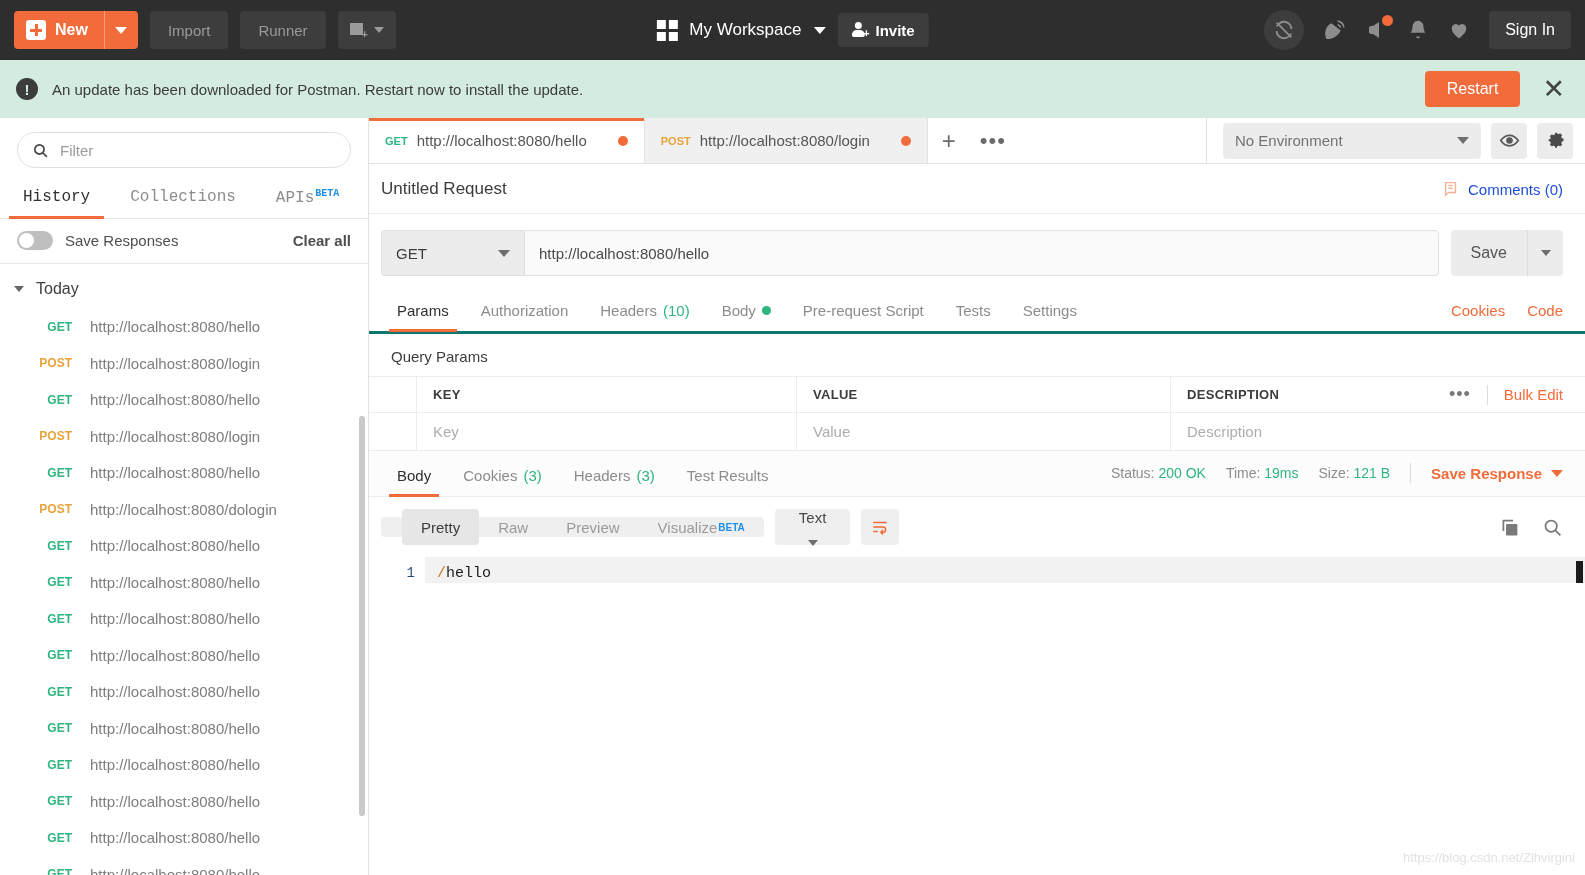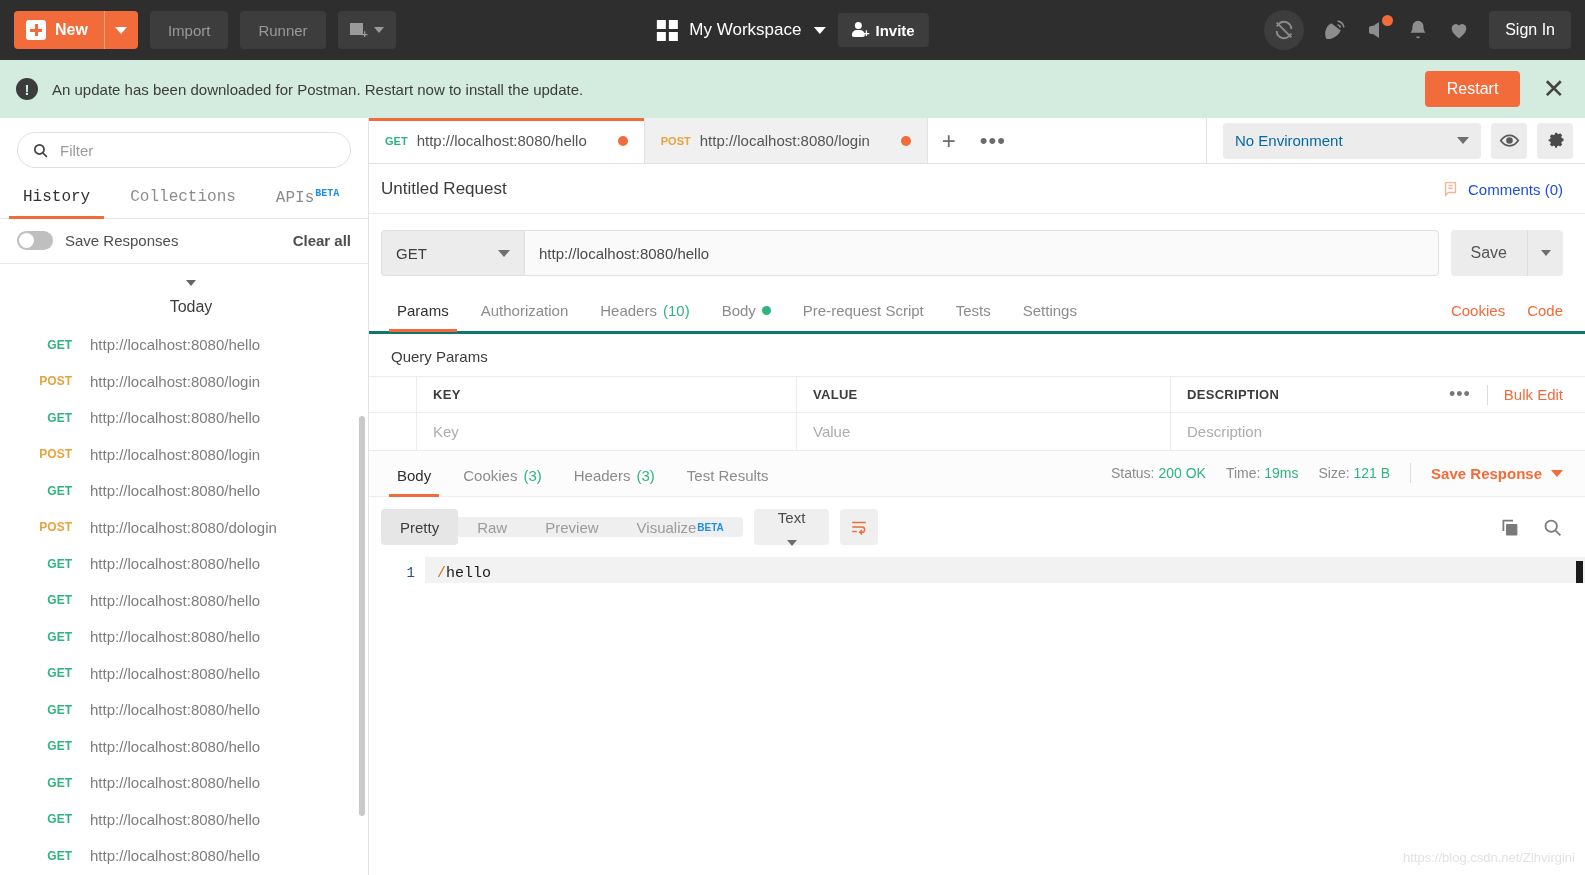--- a/index.html
+++ b/index.html
@@ -143,21 +143,21 @@
     border-bottom: 1px solid #e9e9e9;
   }
   .toggle {
     width: 36px; height: 19px; border-radius: 10px; background: #bfbfbf;
     position: relative; flex: none; cursor: pointer;
   }
   .toggle .knob { position: absolute; left: 2px; top: 2px; width: 15px; height: 15px; border-radius: 50%; background: #fff; }
   .save-label { margin-left: 12px; font-size: 15px; color: #4e4e4e; }
   .clear-all { margin-left: auto; font-size: 15px; color: #4e4e4e; font-weight: bold; cursor: pointer;}
   .history-scroll { flex: 1; overflow: hidden; position: relative; padding-top: 12px;}
-  .today-row { display: flex; align-items: center; gap: 12px; padding: 4px 0 10px 14px; flex-direction: column; }
+  .today-row { display: flex; align-items: center; gap: 12px; padding: 4px 0 10px 14px; }
   .tri-right-down { width: 0; height: 0; border-left: 5px solid transparent; border-right: 5px solid transparent; border-top: 6px solid #666; }
   .today-label { font-size: 16px; color: #3d3d3d; }
   .hist-item { display: flex; align-items: center; height: 36.5px; padding-left: 14px; cursor: pointer; }
   .verb { width: 58px; text-align: right; font-size: 12px; font-weight: bold; flex: none; }
   .verb.get { color: #2eb57e; }
   .verb.post { color: #e8a33d; }
   .hist-url { margin-left: 18px; font-size: 15px; color: #7d7d7d; white-space: nowrap; }
   .side-scrollbar {
     position: absolute; right: 3px; top: 152px; width: 6px; height: 400px;
     background: #c9c9c9; border-radius: 3px;
@@ -181,21 +181,21 @@
   .unsaved-dot { width: 10px; height: 10px; border-radius: 50%; background: #f26b3a; margin-left: 22px; flex: none;}
   .tab-plus { width: 42px; display: flex; align-items: center; justify-content: center; font-size: 24px; color: #6b6b6b; cursor: pointer; background:#fff;}
   .tab-dots { width: 46px; display: flex; align-items: center; justify-content: center; color: #6b6b6b; font-size: 22px; letter-spacing: 1px; cursor: pointer; background:#fff;}
   .tabs-spacer { flex: 1; background: #fff; border-bottom: 1px solid #e2e2e2; margin-bottom:-1px;}
   .env-area {
     display: flex; align-items: center; gap: 10px; padding: 0 12px 0 16px;
     border-left: 1px solid #e2e2e2; background: #fff;
   }
   .env-select {
     width: 258px; height: 36px; background: #ececec; border-radius: 4px;
-    display: flex; align-items: center; padding: 0 12px; font-size: 15px; color: #0369a1;
+    display: flex; align-items: center; padding: 0 12px; font-size: 15px; color: #737373;
     cursor: pointer;
   }
   .env-select .tri { margin-left: auto; width: 0; height: 0; border-left: 6px solid transparent; border-right: 6px solid transparent; border-top: 7px solid #6e6e6e;}
   .env-ic-btn { width: 36px; height: 36px; background: #ececec; border-radius: 4px; display: flex; align-items: center; justify-content: center; cursor: pointer;}
 
   .req-title-row { display: flex; align-items: center; padding: 15px 22px 14px 12px; border-bottom: 1px solid #ececec; }
   .req-title { font-size: 17px; color: #3c3c3c; }
   .comments { margin-left: auto; display: flex; align-items: center; gap: 9px; color: #1d4ed8; font-size: 15px; cursor: pointer;}
 
   .url-row { display: flex; align-items: center; gap: 0; padding: 16px 22px 14px 12px; }
@@ -266,21 +266,21 @@
   .resp-tabs-row {
     display: flex; align-items: flex-end; height: 46px;
     border-bottom: 1px solid #ececec; padding: 0 22px 0 12px; background: #fcfcfc;
   }
   .resp-meta { margin-left: auto; display: flex; align-items: center; gap: 20px; padding-bottom: 13px; font-size: 14px; color: #8c8c8c; }
   .resp-meta b { color: #2eb57e; font-weight: normal; }
   .save-resp { color: #f26b3a; font-size: 15px; font-weight: bold; display: flex; align-items: center; gap: 9px; cursor: pointer;}
   .tri-orange { width: 0; height: 0; border-left: 6px solid transparent; border-right: 6px solid transparent; border-top: 7px solid #f26b3a; }
 
   .body-toolbar { display: flex; align-items: center; gap: 11px; padding: 12px 22px 12px 12px; }
-  .seg-group { display: flex; background: #efefef; border-radius: 4px; height: 20px; align-items: center; }
+  .seg-group { display: flex; background: #efefef; border-radius: 4px; height: 20px; align-items: center; padding-left: 21px; }
   .seg {
     padding: 0 19px; height: 36px; display: flex; align-items: center;
     font-size: 15px; color: #9b9b9b; cursor: pointer; border-radius: 4px;
   }
   .seg.active { background: #e6e6e6; color: #3c3c3c; }
   .text-select {
     height: 36px; background: #efefef; border-radius: 4px; display: flex; align-items: center;
     gap: 14px; padding: 0 24px; font-size: 15px; color: #4a4a4a; cursor: pointer; flex-direction: column;
   }
   .wrap-btn {

